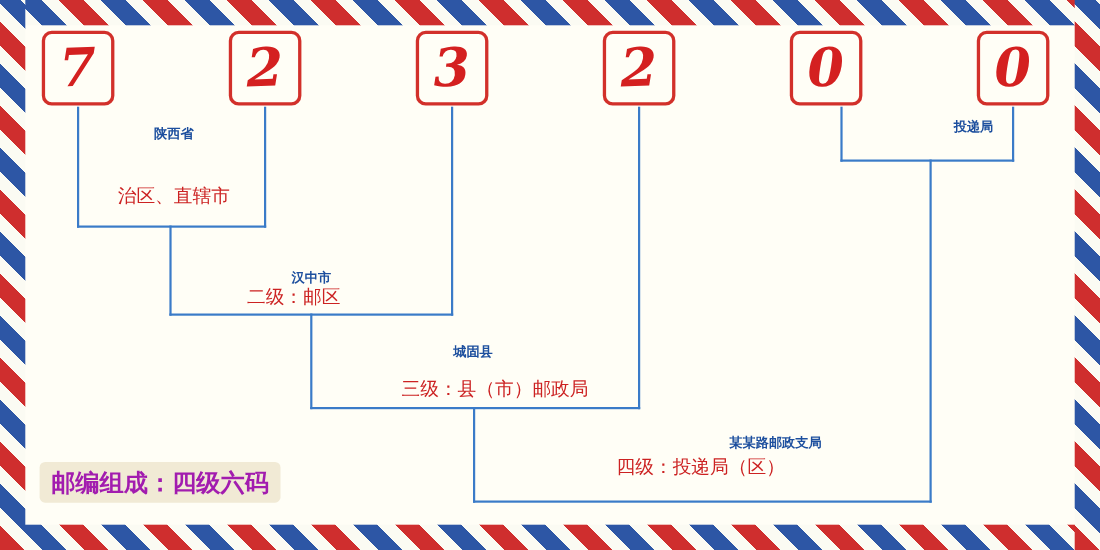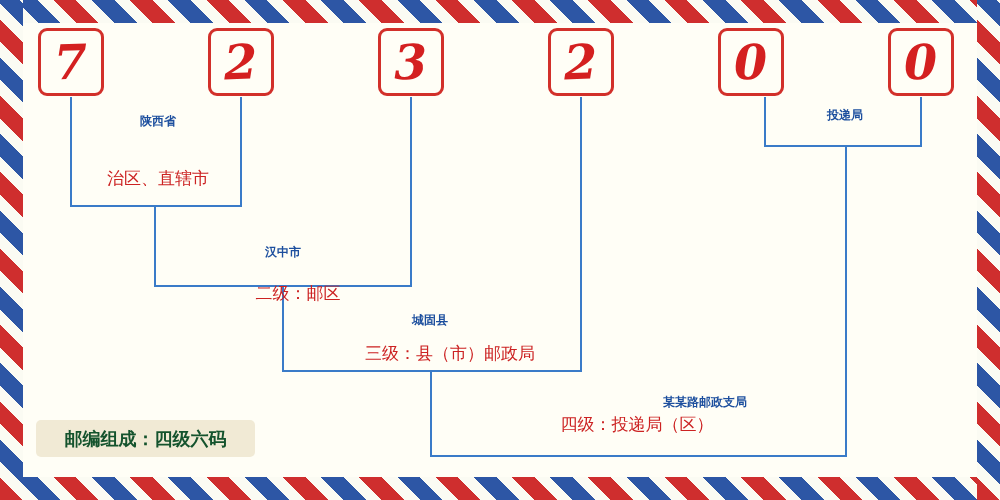--- a/index.html
+++ b/index.html
@@ -29,21 +29,21 @@
     transform:rotate(-2deg);
   }
   .line{position:absolute;background:#3a7bc8;}
   .lvl-name{position:absolute;color:#1d4f9e;font-weight:bold;font-size:12px;text-align:center;white-space:nowrap;}
   .lvl-desc{position:absolute;color:#cc2222;font-size:17px;text-align:center;white-space:nowrap;}
   .footer-box{
     position:absolute;left:36px;top:420px;width:219px;height:37px;
     background:#f1ead5;border-radius:5px;
     display:flex;align-items:center;justify-content:center;
   }
-  .footer-box span{color:#14532d;font-weight:bold;font-size:18px;}
+  .footer-box span{color:#a21caf;font-weight:bold;font-size:22px;}
 </style>
 </head>
 <body>
 
 <div class="canvas">
 
   <div class="stripe top"></div>
   <div class="stripe bottom"></div>
   <div class="stripe left"></div>
   <div class="stripe right"></div>
@@ -84,27 +84,27 @@
   <div class="line" style="left:845px;top:145px;width:2px;height:312px;"></div>
 
   <div class="line" style="left:764px;top:97px;width:2px;height:50px;"></div>
   <div class="line" style="left:764px;top:145px;width:158px;height:2px;"></div>
   <div class="line" style="left:920px;top:97px;width:2px;height:50px;"></div>
 
   <div class="lvl-name" style="left:78px;width:160px;top:113px;">陕西省</div>
   <div class="lvl-desc" style="left:78px;width:160px;top:167px;">治区、直辖市</div>
 
   <div class="lvl-name" style="left:203px;width:160px;top:244px;">汉中市</div>
-  <div class="lvl-desc" style="left:218px;width:160px;top:258px;margin-top:24px;">二级：邮区</div>
+  <div class="lvl-desc" style="left:187px;width:160px;top:258px;">二级：邮区</div>
 
   <div class="lvl-name" style="left:350px;width:160px;top:312px;">城固县</div>
   <div class="lvl-desc" style="left:320px;width:260px;top:342px;">三级：县（市）邮政局</div>
 
   <div class="lvl-name" style="left:527px;width:220px;top:394px;text-align:right;">某某路邮政支局</div>
   <div class="lvl-desc" style="left:527px;width:220px;top:413px;font-family:Liberation Mono, monospace;">四级：投递局（区）</div>
 
-  <div class="lvl-name" style="left:765px;width:160px;top:107px;">投递局</div>
+  <div class="lvl-name" style="left:765px;width:160px;top:107px;padding-left:40px;">投递局</div>
 
   <div class="footer-box">
     <span>邮编组成：四级六码</span>
   </div>
 
 </div>
 
 </body></html>

